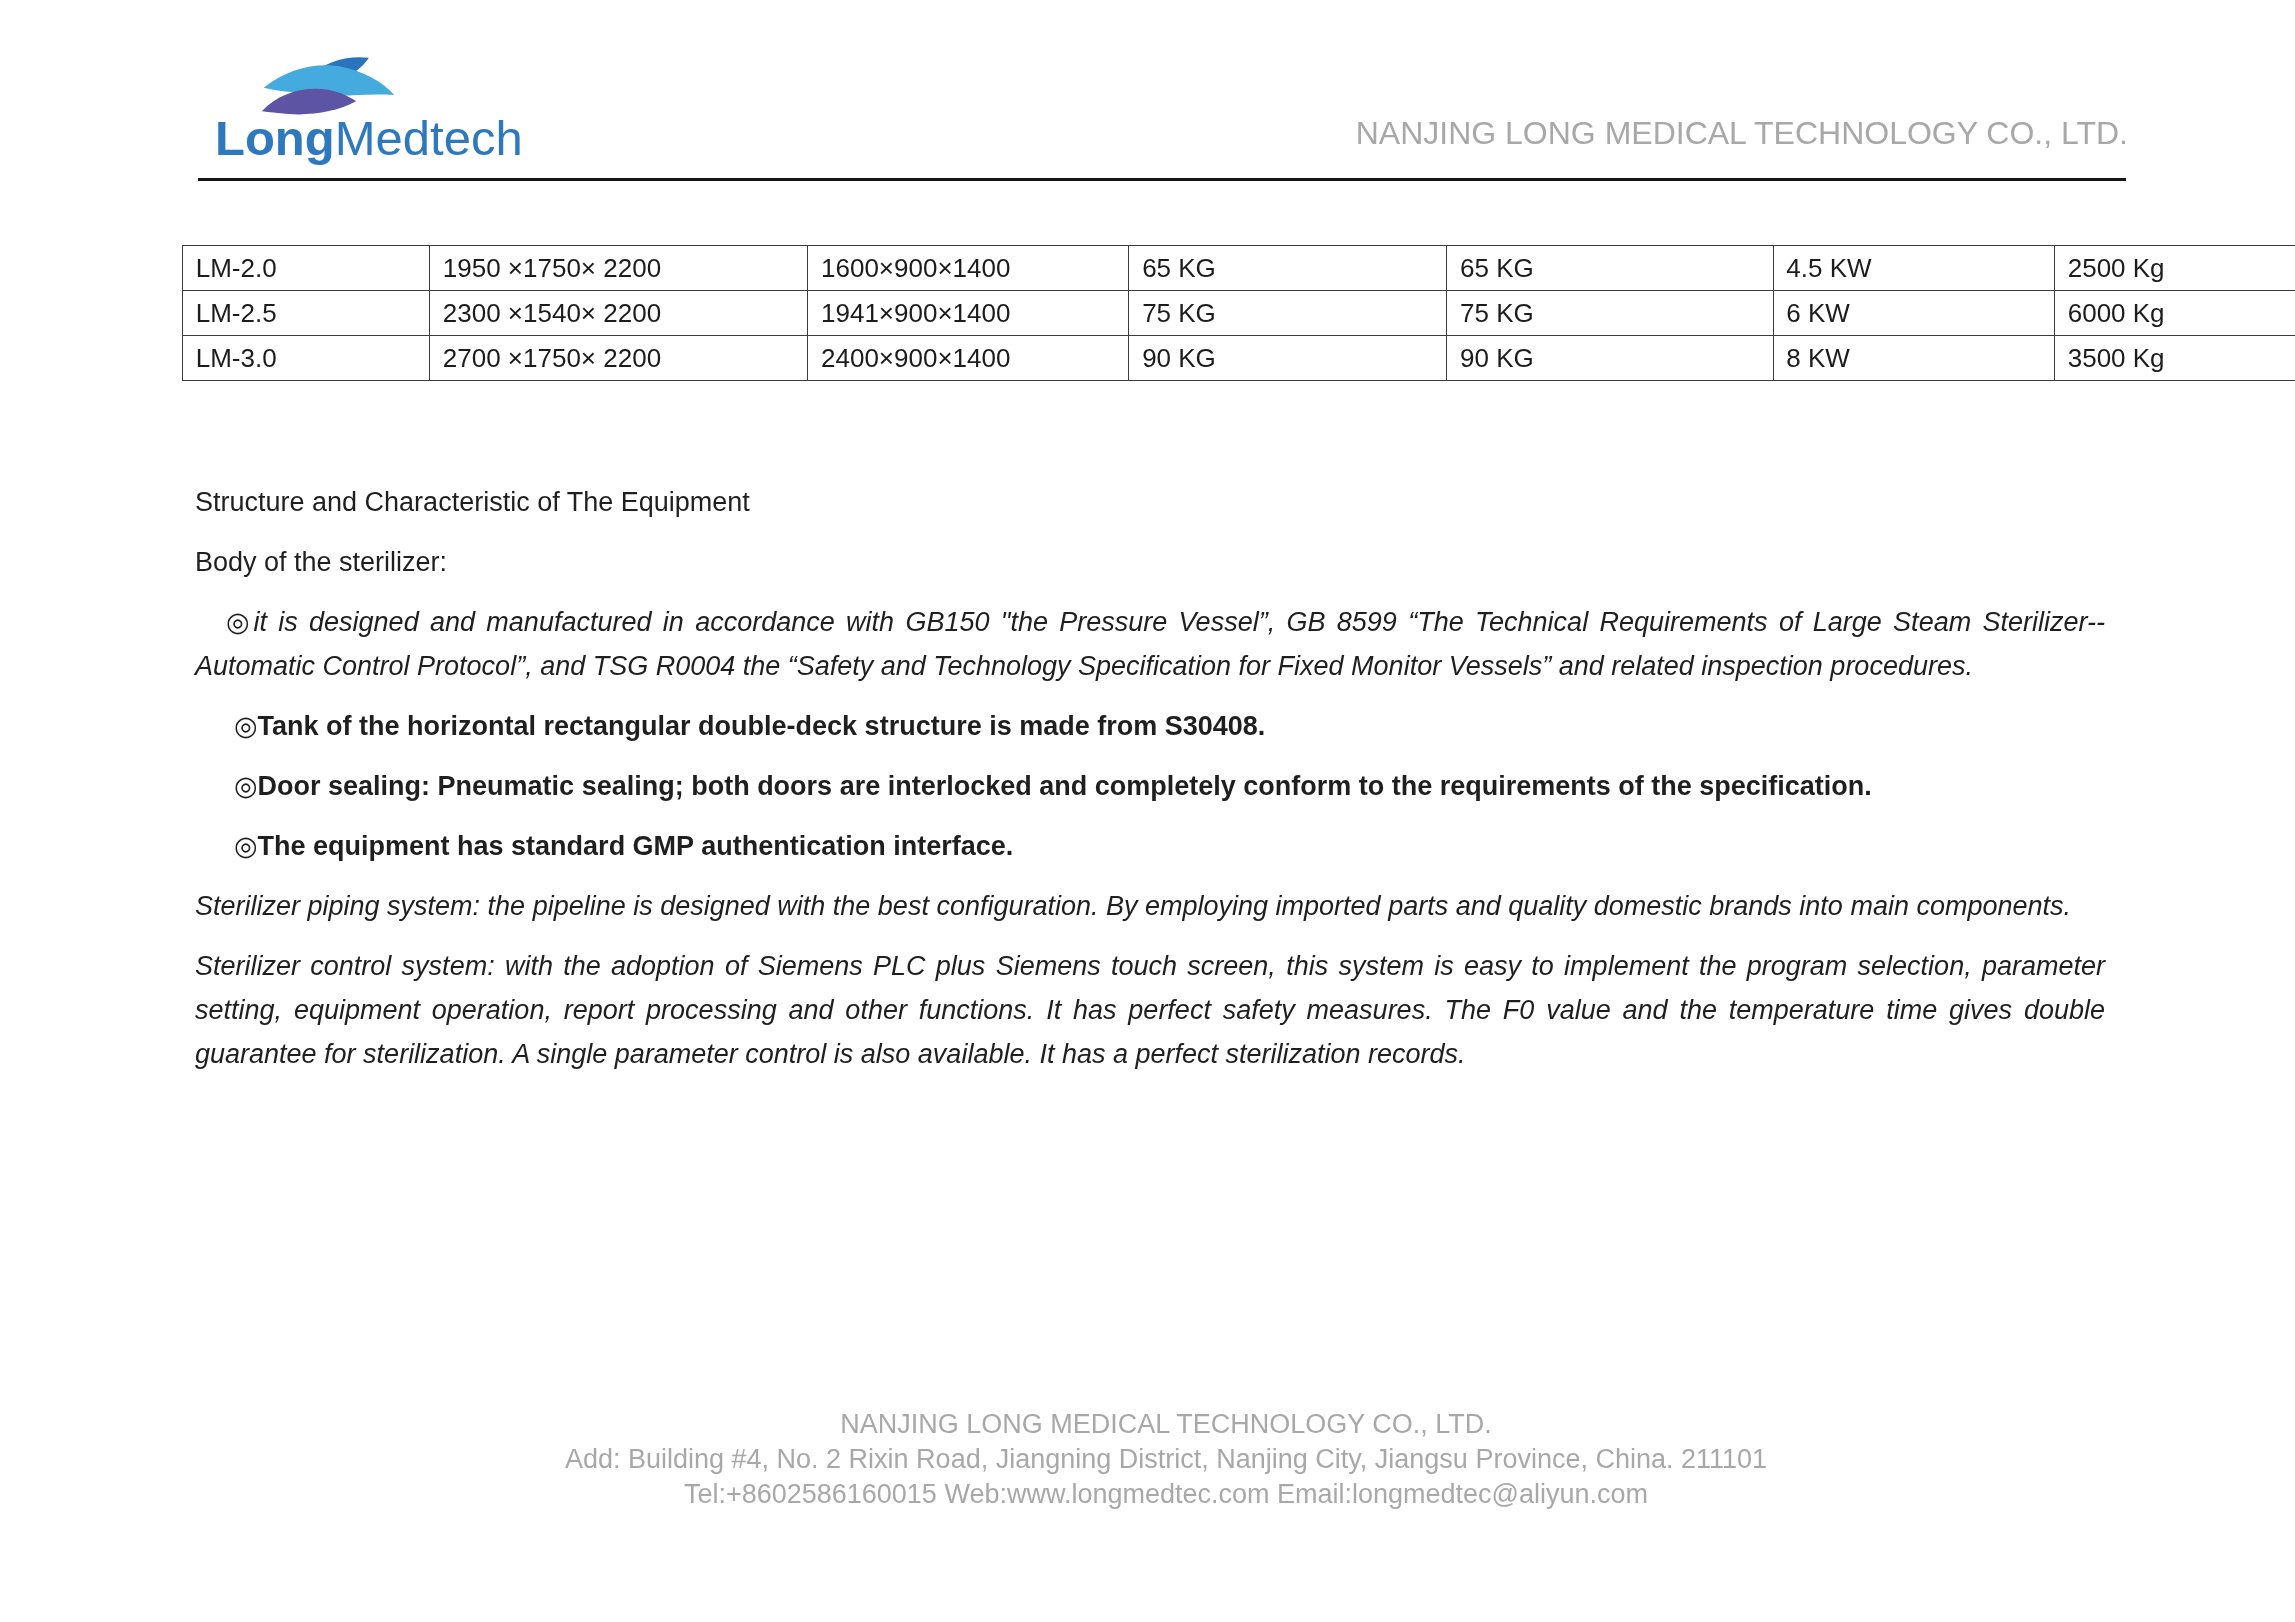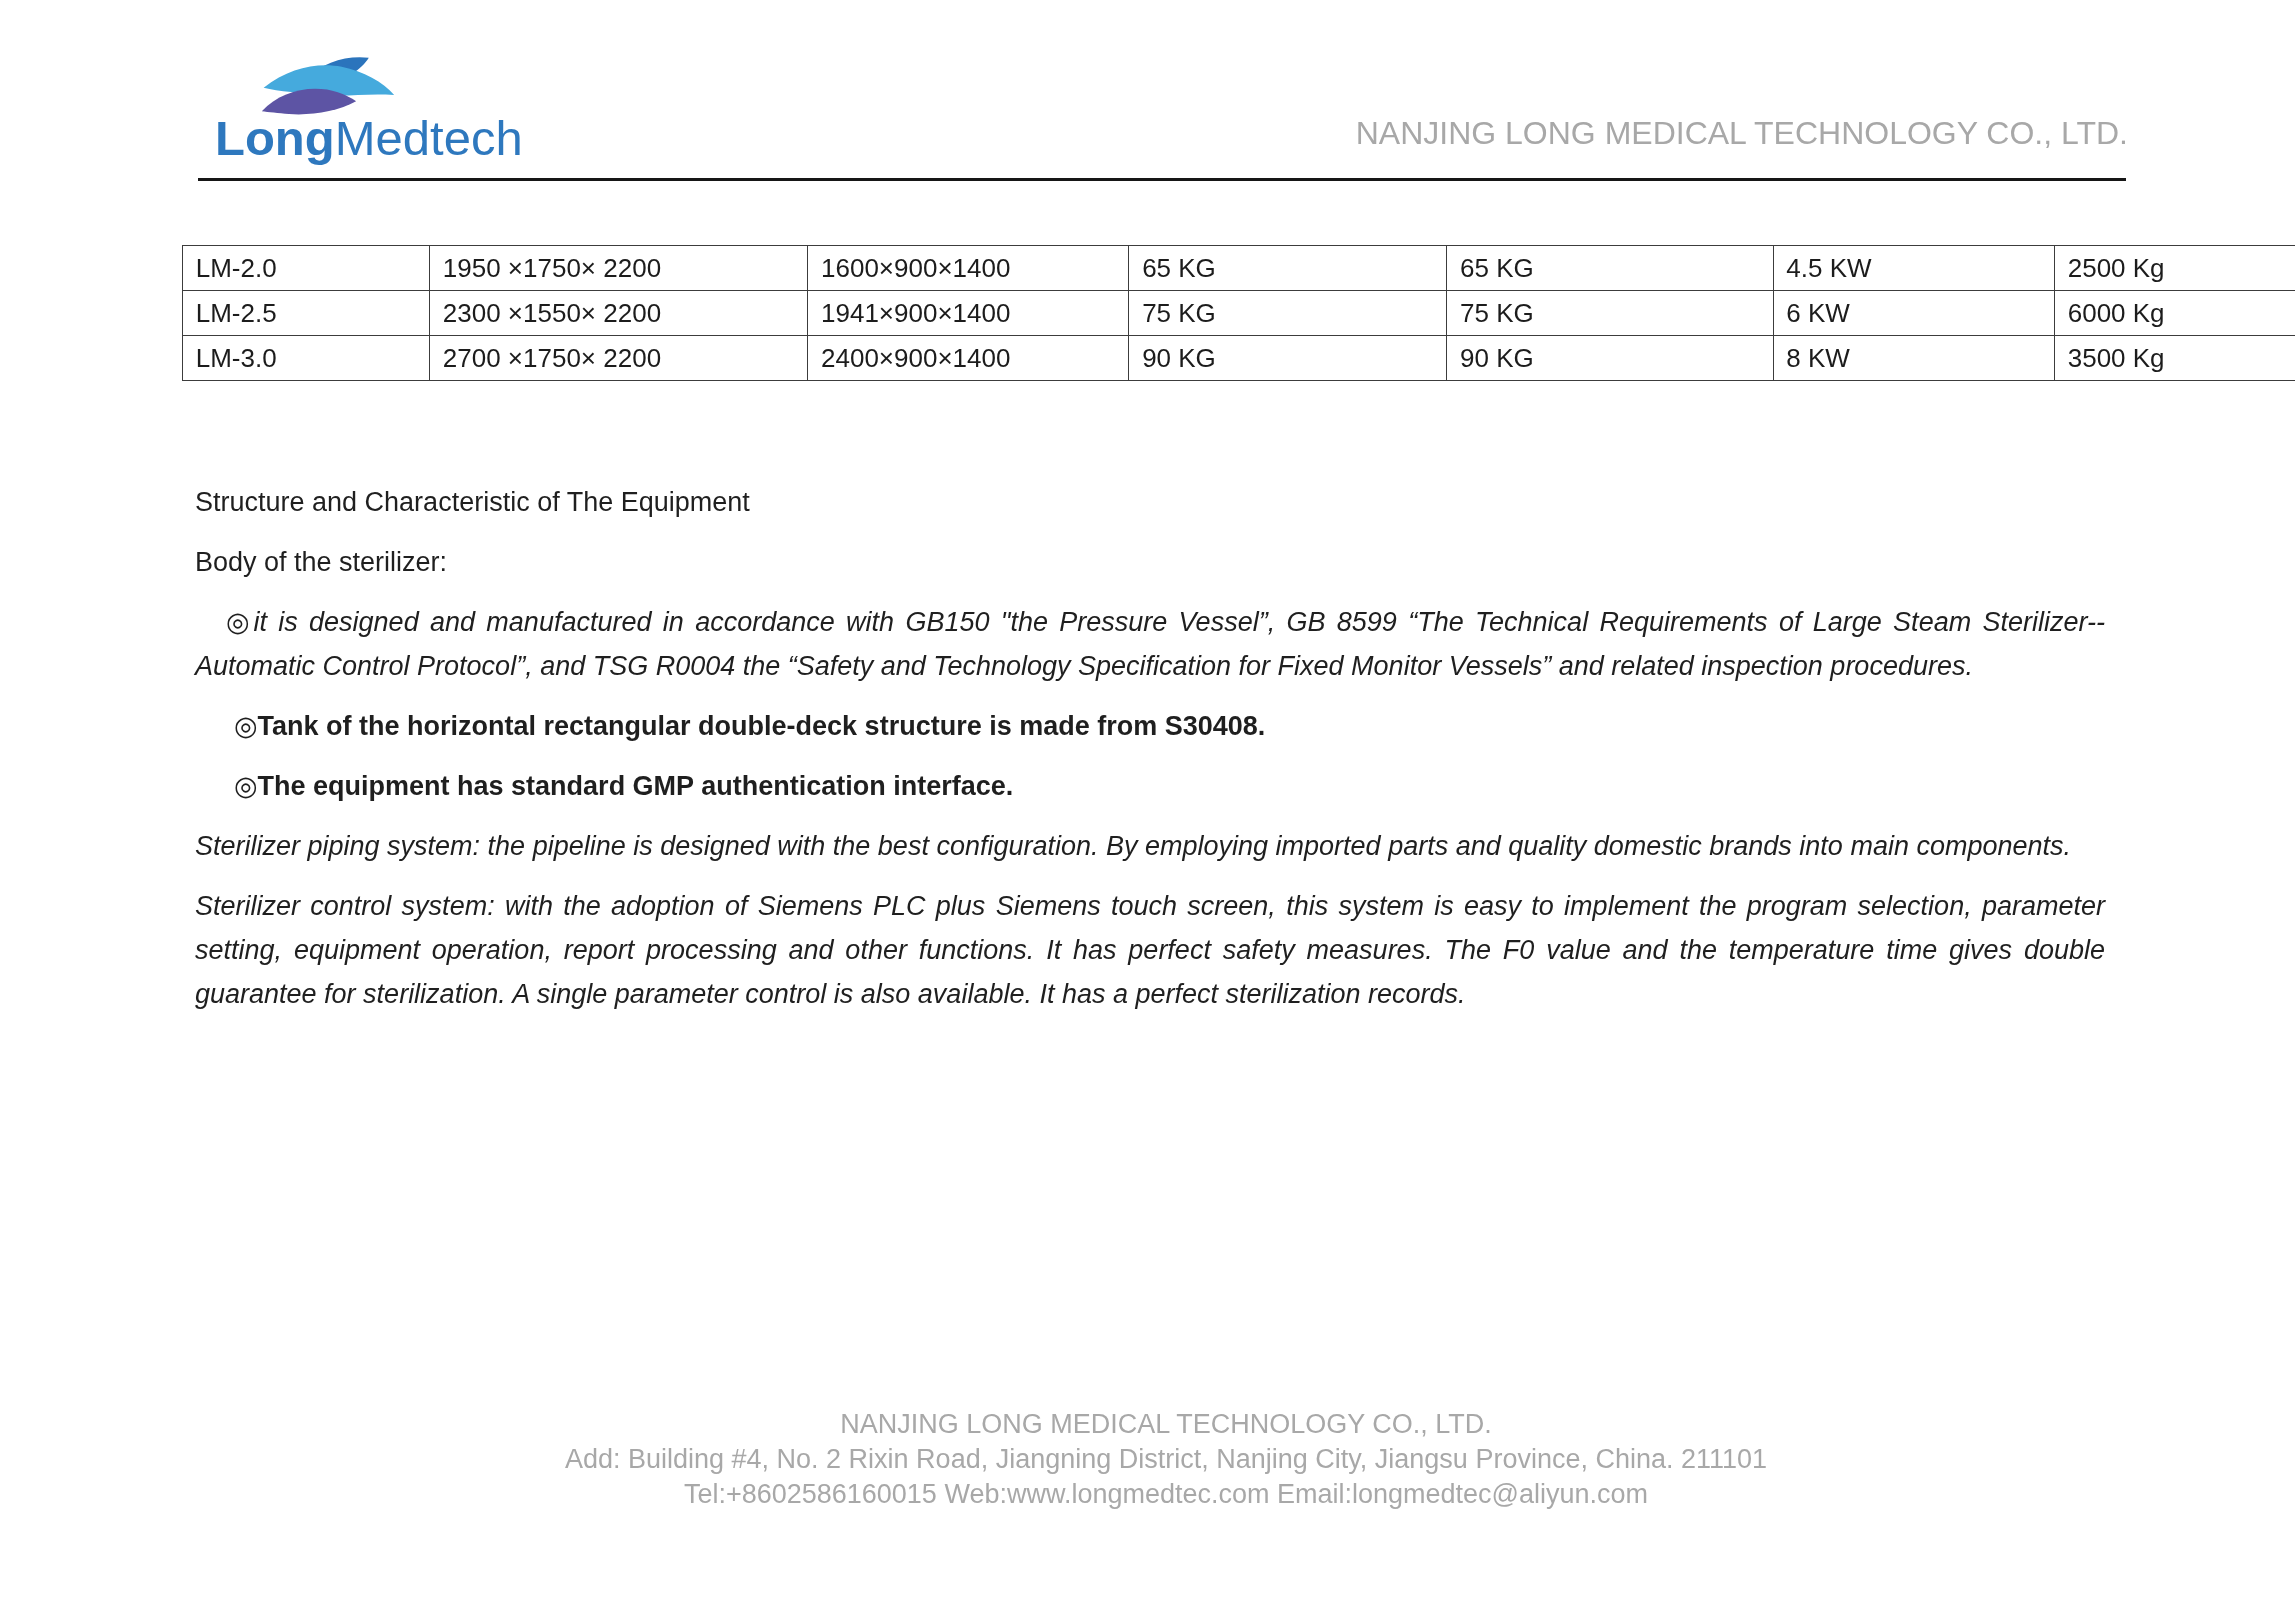--- a/index.html
+++ b/index.html
@@ -80,21 +80,21 @@
         <td>LM-2.0</td>
         <td>1950 ×1750× 2200</td>
         <td>1600×900×1400</td>
         <td>65 KG</td>
         <td>65 KG</td>
         <td>4.5 KW</td>
         <td>2500 Kg</td>
       </tr>
       <tr>
         <td>LM-2.5</td>
-        <td>2300 ×1550× 2200</td>
+        <td>2300 ×1540× 2200</td>
         <td>1941×900×1400</td>
         <td>75 KG</td>
         <td>75 KG</td>
         <td>6 KW</td>
         <td>6000 Kg</td>
       </tr>
       <tr>
         <td>LM-3.0</td>
         <td>2700 ×1750× 2200</td>
         <td>2400×900×1400</td>
@@ -104,20 +104,21 @@
         <td>3500 Kg</td>
       </tr>
     </tbody>
   </table>
 
   <div class="content">
     <p>Structure and Characteristic of The Equipment</p>
     <p>Body of the sterilizer:</p>
     <p class="p-justify p-firstindent">◎it is designed and manufactured in accordance with GB150 "the Pressure Vessel”, GB 8599 “The Technical Requirements of Large Steam Sterilizer--Automatic Control Protocol”, and TSG R0004 the “Safety and Technology Specification for Fixed Monitor Vessels” and related inspection procedures.</p>
     <p class="p-bullet">◎Tank of the horizontal rectangular double-deck structure is made from S30408.</p>
+    <p class="p-bullet">◎Door sealing: Pneumatic sealing; both doors are interlocked and completely conform to the requirements of the specification.</p>
     <p class="p-bullet">◎The equipment has standard GMP authentication interface.</p>
     <p class="p-justify">Sterilizer piping system: the pipeline is designed with the best configuration. By employing imported parts and quality domestic brands into main components.</p>
     <p class="p-justify">Sterilizer control system: with the adoption of Siemens PLC plus Siemens touch screen, this system is easy to implement the program selection, parameter setting, equipment operation, report processing and other functions. It has perfect safety measures. The F0 value and the temperature time gives double guarantee for sterilization. A single parameter control is also available. It has a perfect sterilization records.</p>
   </div>
 
   <div class="footer">
     <div>NANJING LONG MEDICAL TECHNOLOGY CO., LTD.</div>
     <div>Add: Building #4, No. 2 Rixin Road, Jiangning District, Nanjing City, Jiangsu Province, China. 211101</div>
     <div>Tel:+8602586160015 Web:www.longmedtec.com Email:longmedtec@aliyun.com</div>
   </div>

